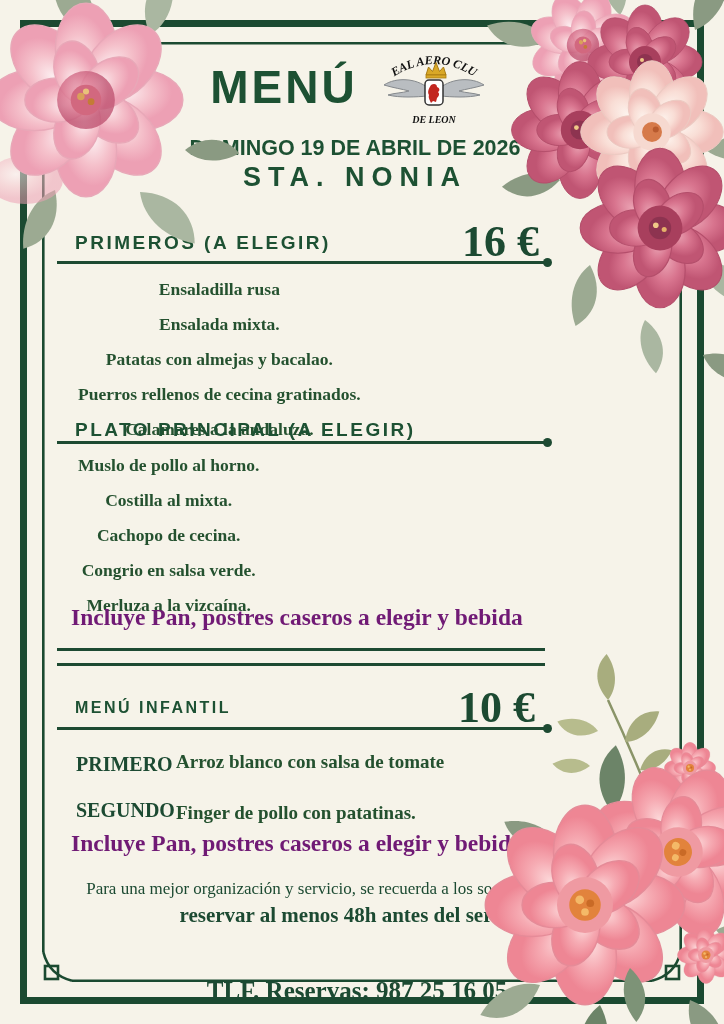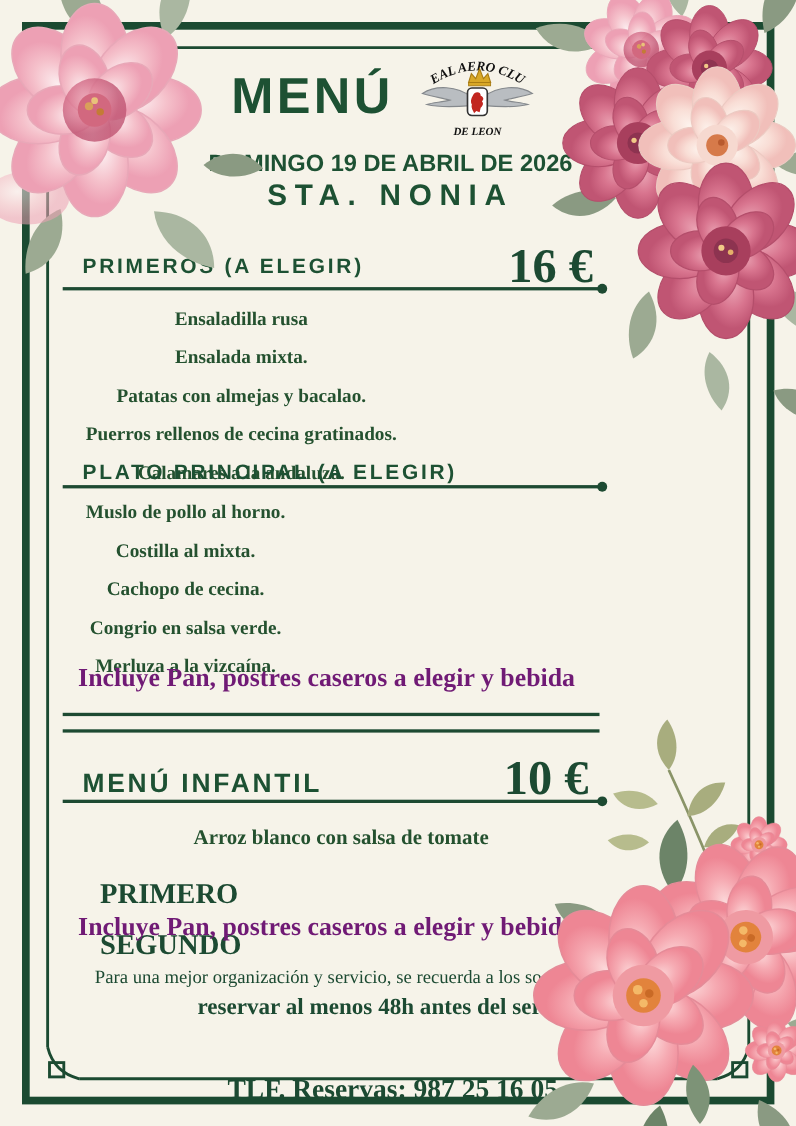--- a/index.html
+++ b/index.html
@@ -20,21 +20,21 @@
   .sec-head{left:75px;font-family:"Liberation Sans",sans-serif;font-weight:800;font-size:19px;
             letter-spacing:2.5px;color:#1d5133;text-align:right;}
   .price{font-weight:700;font-size:44px;color:#1c4a32;line-height:1;}
   .rule{position:absolute;left:57px;width:488px;height:3px;background:#1d4a32;}
   .rule .dot{position:absolute;right:-7px;top:-3px;width:9px;height:9px;border-radius:50%;background:#1d4a32;}
 
   .items{position:absolute;left:78px;display:flex;flex-direction:column;gap:14px;
          font-weight:700;font-size:17.5px;color:#24512f;text-align:center;}
   .note{left:71px;font-weight:700;font-size:23.5px;color:#701a75;}
 
-  .course-label{left:91px;font-weight:700;font-size:26px;color:#1c4a32;margin-top:45px;}
+  .course-label{left:76px;font-weight:700;font-size:20px;color:#1c4a32;}
   .course-dish{left:176px;font-weight:700;font-size:19px;color:#24512f;}
 
   .f1{top:879px;left:0;width:714px;text-align:center;font-size:17px;color:#1c4a32;}
   .f2{top:903px;left:0;width:714px;text-align:center;font-size:21px;font-weight:700;color:#1c4a32;}
   .f3{top:929px;left:0;width:714px;text-align:center;font-size:25px;font-weight:700;color:#1c4a32;margin-top:48px;}
 </style>
 </head>
 <body>
 
 <div class="page">
@@ -98,29 +98,30 @@
     <div>Costilla al mixta.</div>
     <div>Cachopo de cecina.</div>
     <div>Congrio en salsa verde.</div>
     <div>Merluza a la vizcaína.</div>
   </div>
   <div class="abs note" style="top:604px">Incluye Pan, postres caseros a elegir y bebida</div>
 
   <div class="rule" style="top:648px"></div>
   <div class="rule" style="top:663px"></div>
 
-  <div class="abs sec-head" style="top:699px;font-size:24px">MENÚ INFANTIL</div>
+  <div class="abs sec-head" style="top:699px;font-size:16px">MENÚ INFANTIL</div>
   <div class="abs price" style="top:686px;left:458px">10 €</div>
   <div class="rule" style="top:727px">
       <span class="dot"></span>
     </div>
 
   <div class="abs course-label" style="top:753px">PRIMERO</div>
   <div class="abs course-dish" style="top:751px">Arroz blanco con salsa de tomate</div>
   <div class="abs course-label" style="top:799px">SEGUNDO</div>
+  <div class="abs course-dish" style="top:802px">Finger de pollo con patatinas.</div>
   <div class="abs note" style="top:830px">Incluye Pan, postres caseros a elegir y bebida</div>
 
   <div class="abs f1">Para una mejor organización y servicio, se recuerda a los socios la necesidad de</div>
   <div class="abs f2">reservar al menos 48h antes del servicio</div>
   <div class="abs f3">TLF. Reservas: 987 25 16 05</div>
 
   <svg class="layer" width="724" height="1024" viewBox="0 0 724 1024">
     <defs>
       <radialGradient id="gP" cx="38%" cy="38%">
           <stop offset="0%" stop-color="#fceef0"></stop>

